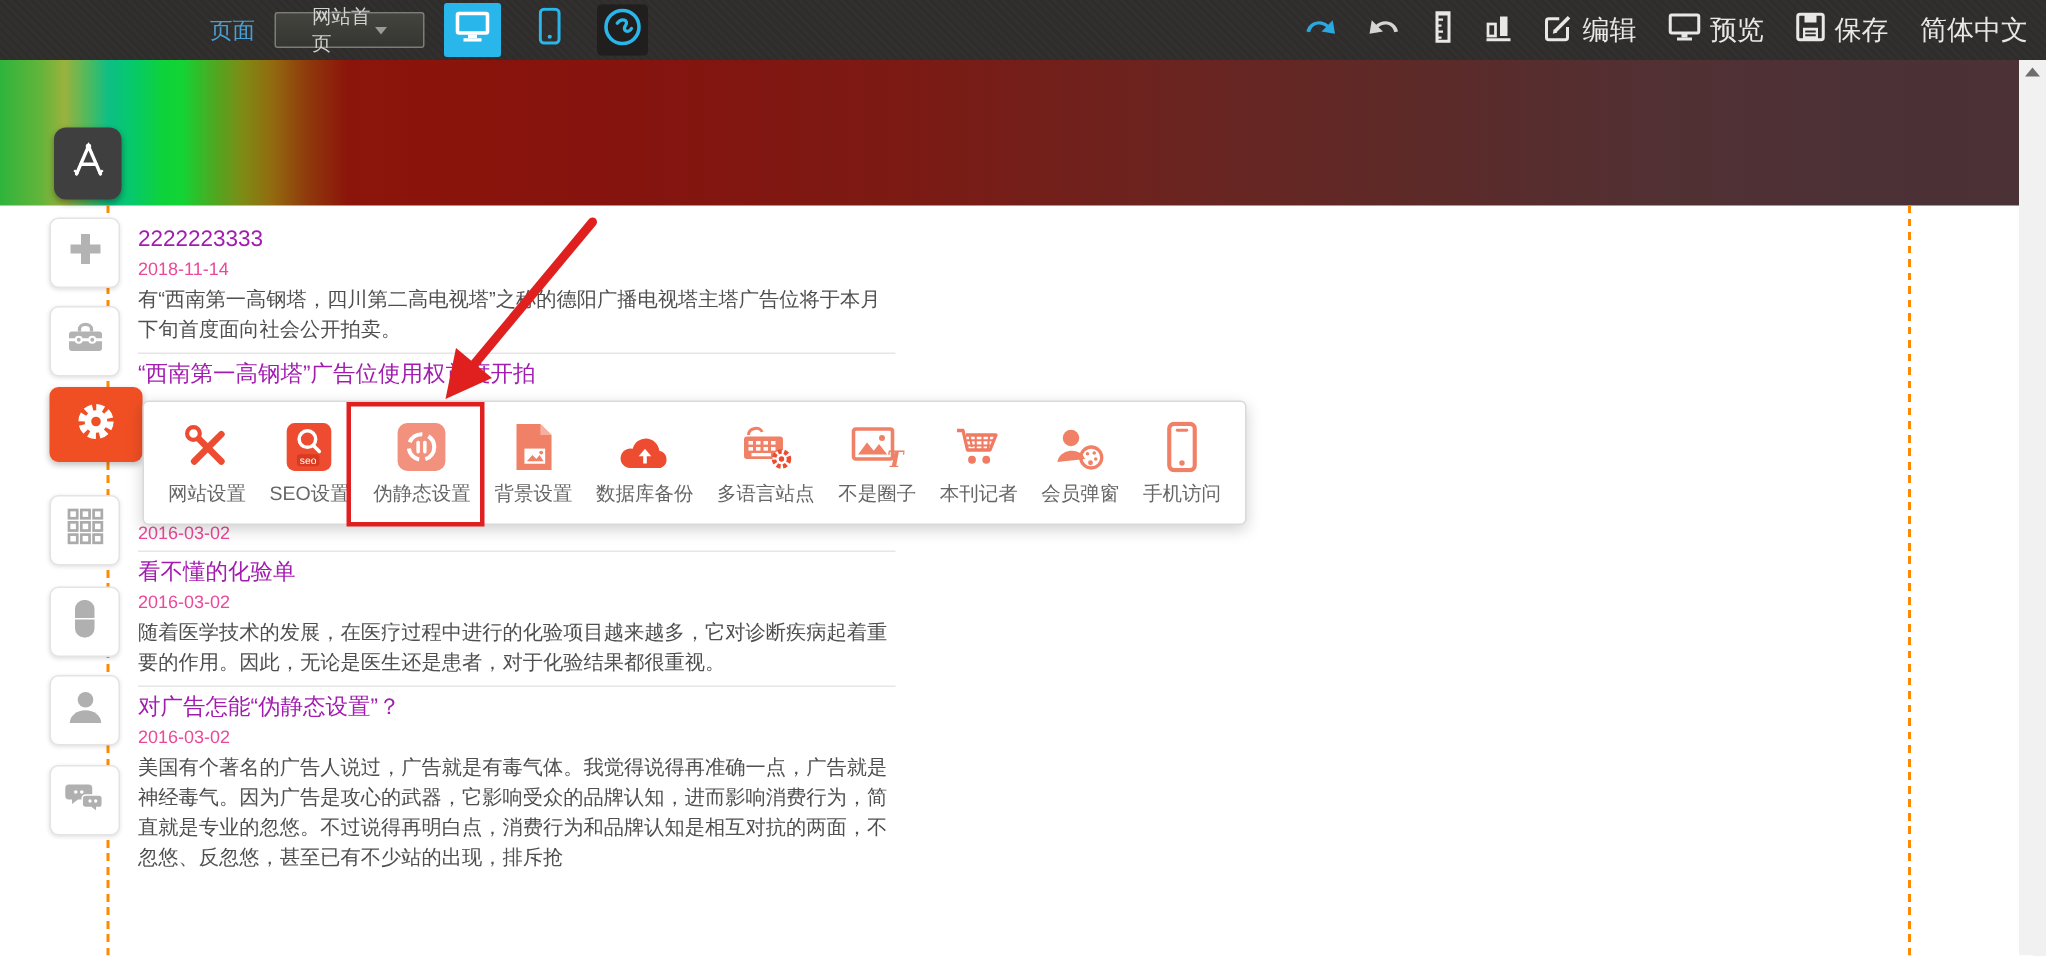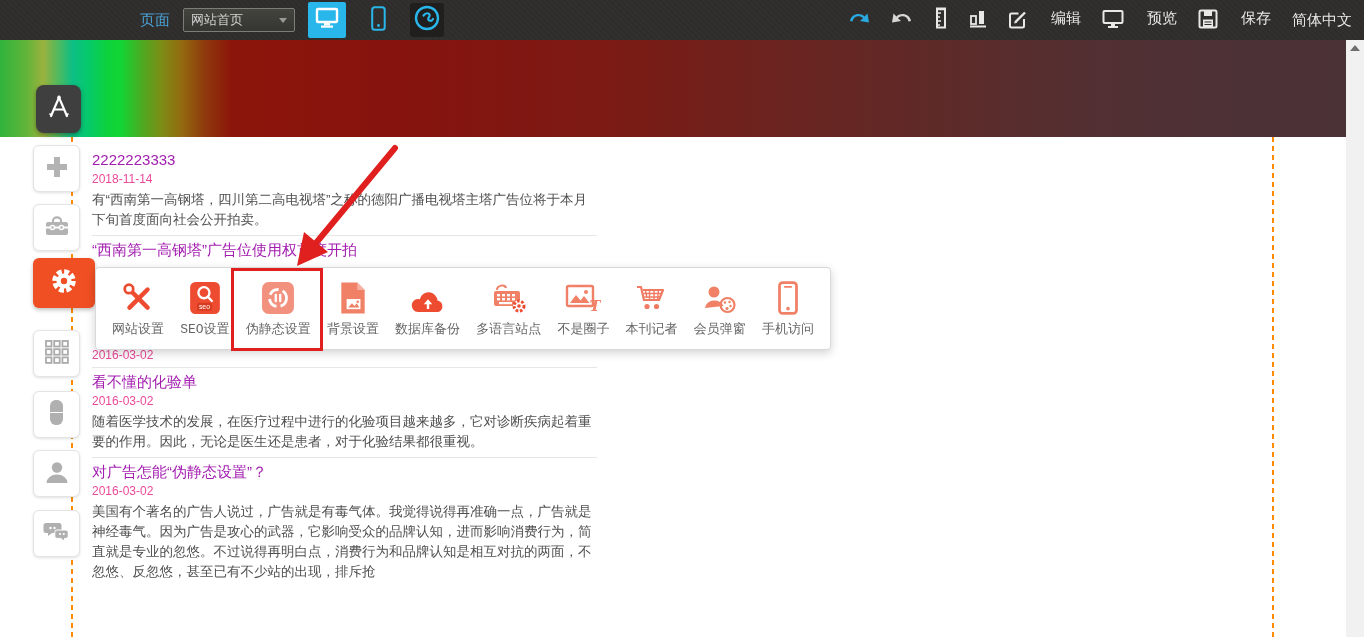--- a/index.html
+++ b/index.html
@@ -8,29 +8,29 @@
   }
   *{box-sizing:border-box; margin:0; padding:0;}
   html,body{width:1364px;height:637px;overflow:hidden;}
   body{position:relative;background:#fff;font-family:"Liberation Sans","DejaVu Sans",sans-serif;}
 
   
   .toolbar{position:absolute;left:0;top:0;width:1364px;height:40px;background:#2e2d2b;z-index:50;
     background-image:repeating-linear-gradient(45deg,rgba(255,255,255,.015) 0 2px,transparent 2px 4px);}
   .tb-left{position:absolute;left:140px;top:0;height:40px;display:flex;align-items:center;gap:13px;}
   .tb-page-label{color:#4aa0d5;font-size:15px;}
-  .tb-dropdown{width:112px;height:24px;background:linear-gradient(#44443f,#353531);border:1px solid #7c7c78;
-    border-radius:2px;display:flex;align-items:center;padding:0 7px;cursor:pointer;}
+  .tb-dropdown{width:100px;height:24px;background:linear-gradient(#44443f,#353531);border:1px solid #7c7c78;
+    border-radius:2px;display:flex;align-items:center;padding:0 24px;cursor:pointer;}
   .tb-dropdown .val{color:#d2d2d0;font-size:13px;flex:1;}
   .caret-down{width:0;height:0;border-left:4px solid transparent;border-right:4px solid transparent;border-top:5px solid #9a9a96;}
   .tb-viewbtn{width:38px;height:36px;border-radius:2px;display:flex;align-items:center;justify-content:center;cursor:pointer;}
   .tb-viewbtn.active{background:var(--toolbar-blue);}
   .tb-linkbtn{width:34px;height:34px;border-radius:3px;background:#201f1e;display:flex;align-items:center;justify-content:center;cursor:pointer;}
   .tb-right{position:absolute;right:12px;top:0;height:40px;display:flex;align-items:center;gap:21px;}
-  .tb-act{display:flex;gap:23px;color:#e8e8e6;font-size:15px;cursor:pointer;}
+  .tb-act{display:flex;gap:6px;color:#e8e8e6;font-size:18px;cursor:pointer;}
   .tb-icobtn{display:flex;align-items:center;cursor:pointer;}
 
   
   .banner{position:absolute;left:0;top:40px;width:1346px;height:97px;z-index:1;cursor:pointer;
     background:linear-gradient(90deg,#2fb43c 0%,#63b43a 2%,#9ab23e 3.2%,#53b95d 4.3%,#0cbf85 5.4%,#06c96a 6.6%,#0ed23c 8%,#12d434 9%,#4aab22 10.5%,#7d8c15 12%,#936a10 13.5%,#8f3a0c 15.2%,#8c150b 17.2%,#86130e 30%,#7c1a14 45%,#6b2420 58%,#5d2a28 70%,#523033 82%,#4c3136 92%,#4b3237 100%);}
 
   
   .scrollbar{position:absolute;right:0;top:40px;width:18px;height:597px;background:#f1f1f1;z-index:60;}
   .scroll-up{position:absolute;left:4px;top:5px;width:0;height:0;cursor:pointer;
     border-left:5px solid transparent;border-right:5px solid transparent;border-bottom:6px solid #6e6e6e;}
@@ -56,21 +56,21 @@
   .article .date{font-size:12px;line-height:14px;color:#ec4899;margin:0 0 4px;}
   .article .excerpt{font-size:13.5px;line-height:20px;color:#4f4f4f;margin:0;}
   .divider{height:1px;background:#e6e6e6;margin:5px 0 4px;}
   .occl-spacer{height:86px;}
 
   
   .popup{position:absolute;left:95px;top:267px;width:736px;height:83px;background:#fff;border:1px solid #d9d9d9;
     border-radius:4px;box-shadow:0 3px 10px rgba(0,0,0,.18);z-index:10;display:flex;align-items:center;
     justify-content:space-between;padding:0 16px;}
   .p-item{display:flex;flex-direction:column;align-items:center;gap:5px;cursor:pointer;}
-  .p-item .lbl{font-size:13px;color:#666;white-space:nowrap;font-family:Liberation Mono, monospace;}
+  .p-item .lbl{font-size:13px;color:#666;white-space:nowrap;}
   .p-ico{height:36px;display:flex;align-items:flex-end;justify-content:center;}
 
   
   .hl-box{position:absolute;left:231px;top:268px;width:92px;height:83px;border:3px solid var(--highlight-red);z-index:12;}
   .arrow-svg{position:absolute;left:240px;top:138px;z-index:13;pointer-events:none;}
 </style>
 </head>
 <body>
 
 <div class="toolbar">

